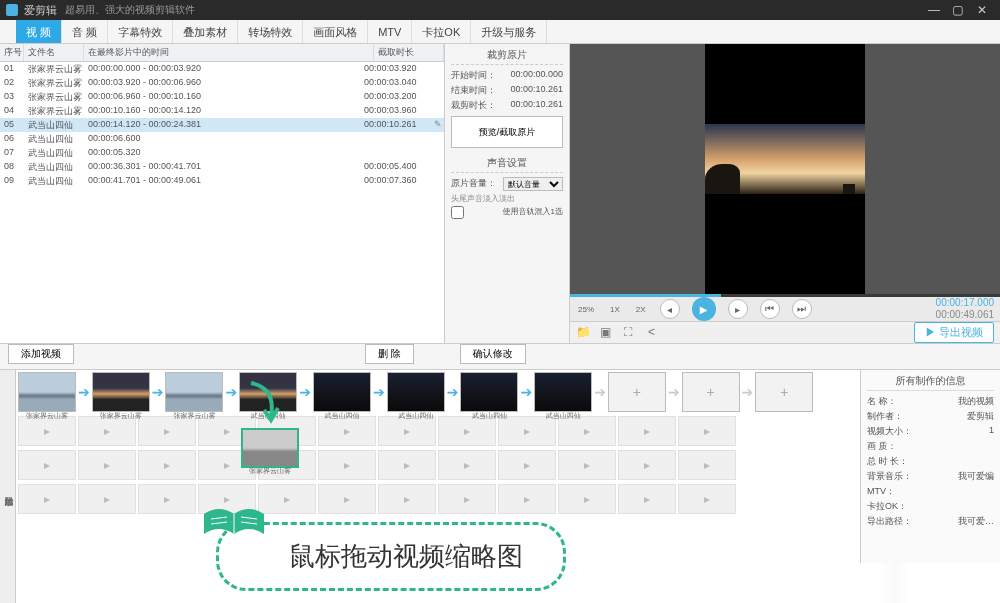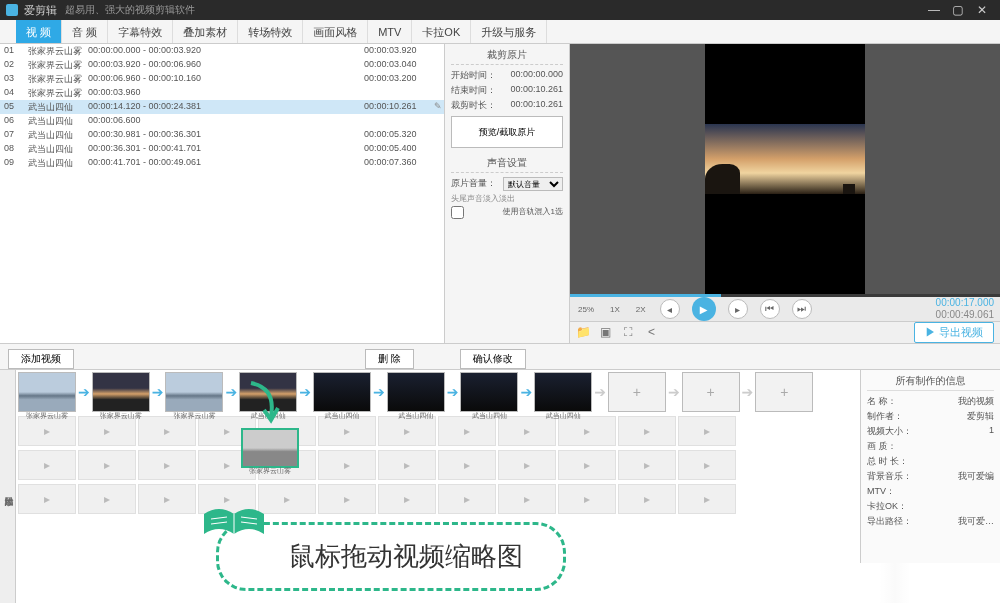--- a/index.html
+++ b/index.html
@@ -47,21 +47,21 @@
 .controls { height: 30px; background: #eaeaea; display: flex; align-items: center; padding: 0 6px; gap: 12px; }
 .ctrlbtn { width: 20px; height: 20px; border-radius: 50%; background: #fff; border: 1px solid #bbb; display: flex; align-items: center; justify-content: center; font-size: 10px; color: #666; cursor: pointer; }
 .ctrlbtn.play { width: 24px; height: 24px; background: #4ab3e2; color: #fff; border: none; }
 .zoomlbl { font-size: 8px; color: #666; padding: 0 2px; }
 .timecode { text-align: right; font-size: 10px; line-height: 12px; margin-left: auto; }
 .tc1 { color: #4ab3e2; } .tc2 { color: #888; }
 .utilbar { height: 22px; background: #f0f0f0; border-top: 1px solid #ccc; display: flex; align-items: center; padding: 0 6px; gap: 8px; }
 .utilbtn { width: 16px; height: 16px; color: #777; cursor: pointer; font-size: 12px; }
 .export { margin-left: auto; padding: 2px 10px; background: #fff; border: 1px solid #4ab3e2; color: #4ab3e2; font-size: 11px; cursor: pointer; border-radius: 2px; }
 
-.midbar { height: 26px; background: #f5f5f5; border-bottom: 1px solid #ccc; display: flex; align-items: flex-end; padding: 0 8px; gap: 8px; }
+.midbar { height: 26px; background: #f5f5f5; border-bottom: 1px solid #ccc; display: flex; align-items: flex-start; padding: 0 8px; gap: 8px; }
 .midbtn { padding: 2px 12px; background: #fff; border: 1px solid #bbb; font-size: 10px; cursor: pointer; }
 
 .lower { height: 233px; display: flex; }
 .lefttrack { width: 16px; background: #eee; border-right: 1px solid #ccc; writing-mode: vertical-rl; font-size: 9px; text-align: center; padding-top: 6px; color: #666; }
 .timeline { flex: 1; position: relative; overflow: hidden; background: #fff; }
 .tlrow { height: 44px; display: flex; align-items: center; gap: 2px; padding: 2px; }
 .thumb { width: 58px; height: 40px; background: #ddd; border: 1px solid #bbb; position: relative; font-size: 7px; color: #555; text-align: center; }
 .thumb.sunset-t { background: linear-gradient(#334 40%, #d4a06a 55%, #222 70%); }
 .thumb.dark-t { background: linear-gradient(#1a2030, #0a0a0a); }
 .thumb.mtn-t { background: linear-gradient(#bcd 50%, #678 60%, #9ab 70%); }
@@ -105,20 +105,26 @@
     <div class="tab">叠加素材</div>
     <div class="tab">转场特效</div>
     <div class="tab">画面风格</div>
     <div class="tab">MTV</div>
     <div class="tab">卡拉OK</div>
     <div class="tab">升级与服务</div>
   </div>
 
 <div class="upper">
   <div class="listpanel">
+    <div class="listhead">
+      <div class="lh lh1">序号</div>
+      <div class="lh lh2">文件名</div>
+      <div class="lh lh3">在最终影片中的时间</div>
+      <div class="lh lh4">截取时长</div>
+    </div>
     <div class="listbody" id="listbody">
         <div class="row">
           <div class="c c1">01</div>
           <div class="c c2">张家界云山雾</div>
           <div class="c c3">00:00:00.000 - 00:00:03.920</div>
           <div class="c c4">00:00:03.920</div>
           <div class="c c5"></div>
         </div>
         <div class="row">
           <div class="c c1">02</div>
@@ -130,40 +136,40 @@
         <div class="row">
           <div class="c c1">03</div>
           <div class="c c2">张家界云山雾</div>
           <div class="c c3">00:00:06.960 - 00:00:10.160</div>
           <div class="c c4">00:00:03.200</div>
           <div class="c c5"></div>
         </div>
         <div class="row">
           <div class="c c1">04</div>
           <div class="c c2">张家界云山雾</div>
+          <div class="c c3">00:00:10.160 - 00:00:14.120</div>
           <div class="c c4">00:00:03.960</div>
           <div class="c c5"></div>
         </div>
         <div class="row sel">
           <div class="c c1">05</div>
           <div class="c c2">武当山四仙</div>
           <div class="c c3">00:00:14.120 - 00:00:24.381</div>
           <div class="c c4">00:00:10.261</div>
           <div class="c c5">✎</div>
         </div>
         <div class="row">
           <div class="c c1">06</div>
           <div class="c c2">武当山四仙</div>
           <div class="c c4">00:00:06.600</div>
           <div class="c c5"></div>
         </div>
         <div class="row">
           <div class="c c1">07</div>
           <div class="c c2">武当山四仙</div>
-          <div class="c c3">00:00:30.981 - 00:00:36.301</div>
           <div class="c c4">00:00:05.320</div>
           <div class="c c5"></div>
         </div>
         <div class="row">
           <div class="c c1">08</div>
           <div class="c c2">武当山四仙</div>
           <div class="c c3">00:00:36.301 - 00:00:41.701</div>
           <div class="c c4">00:00:05.400</div>
           <div class="c c5"></div>
         </div>

